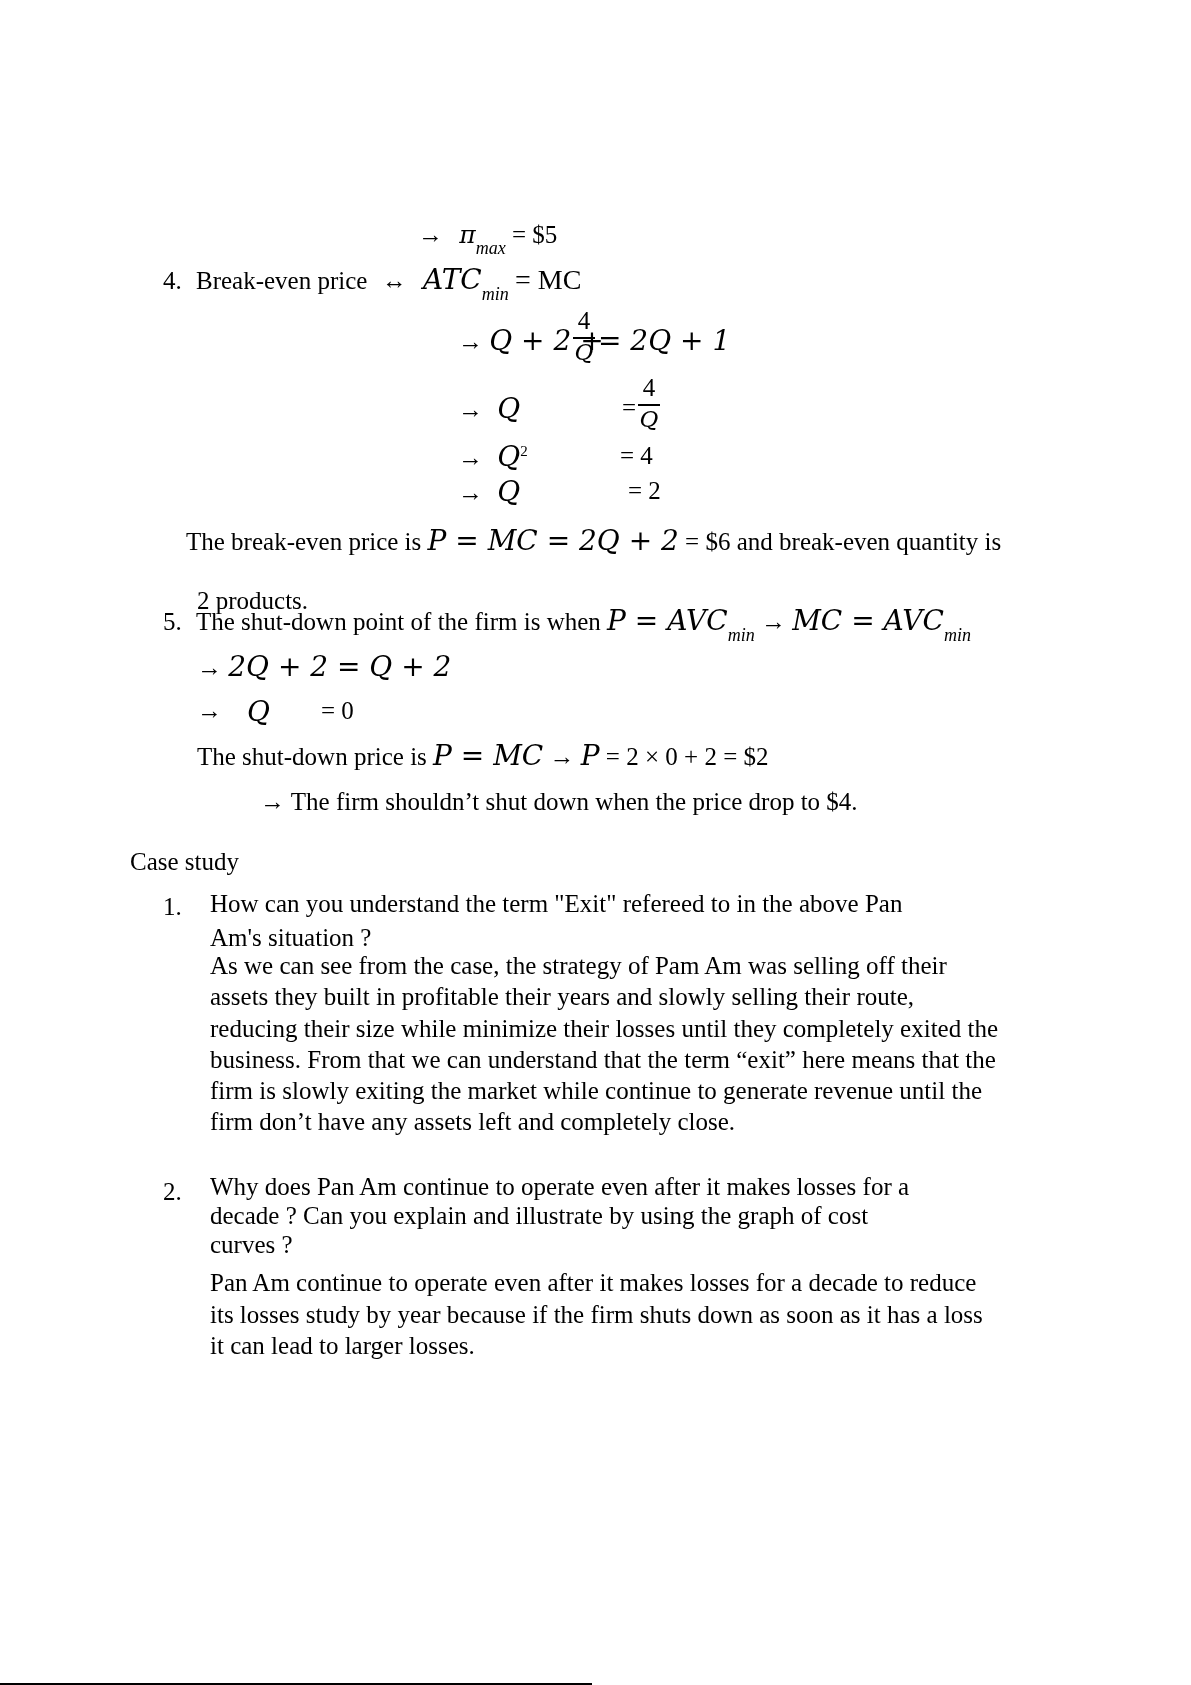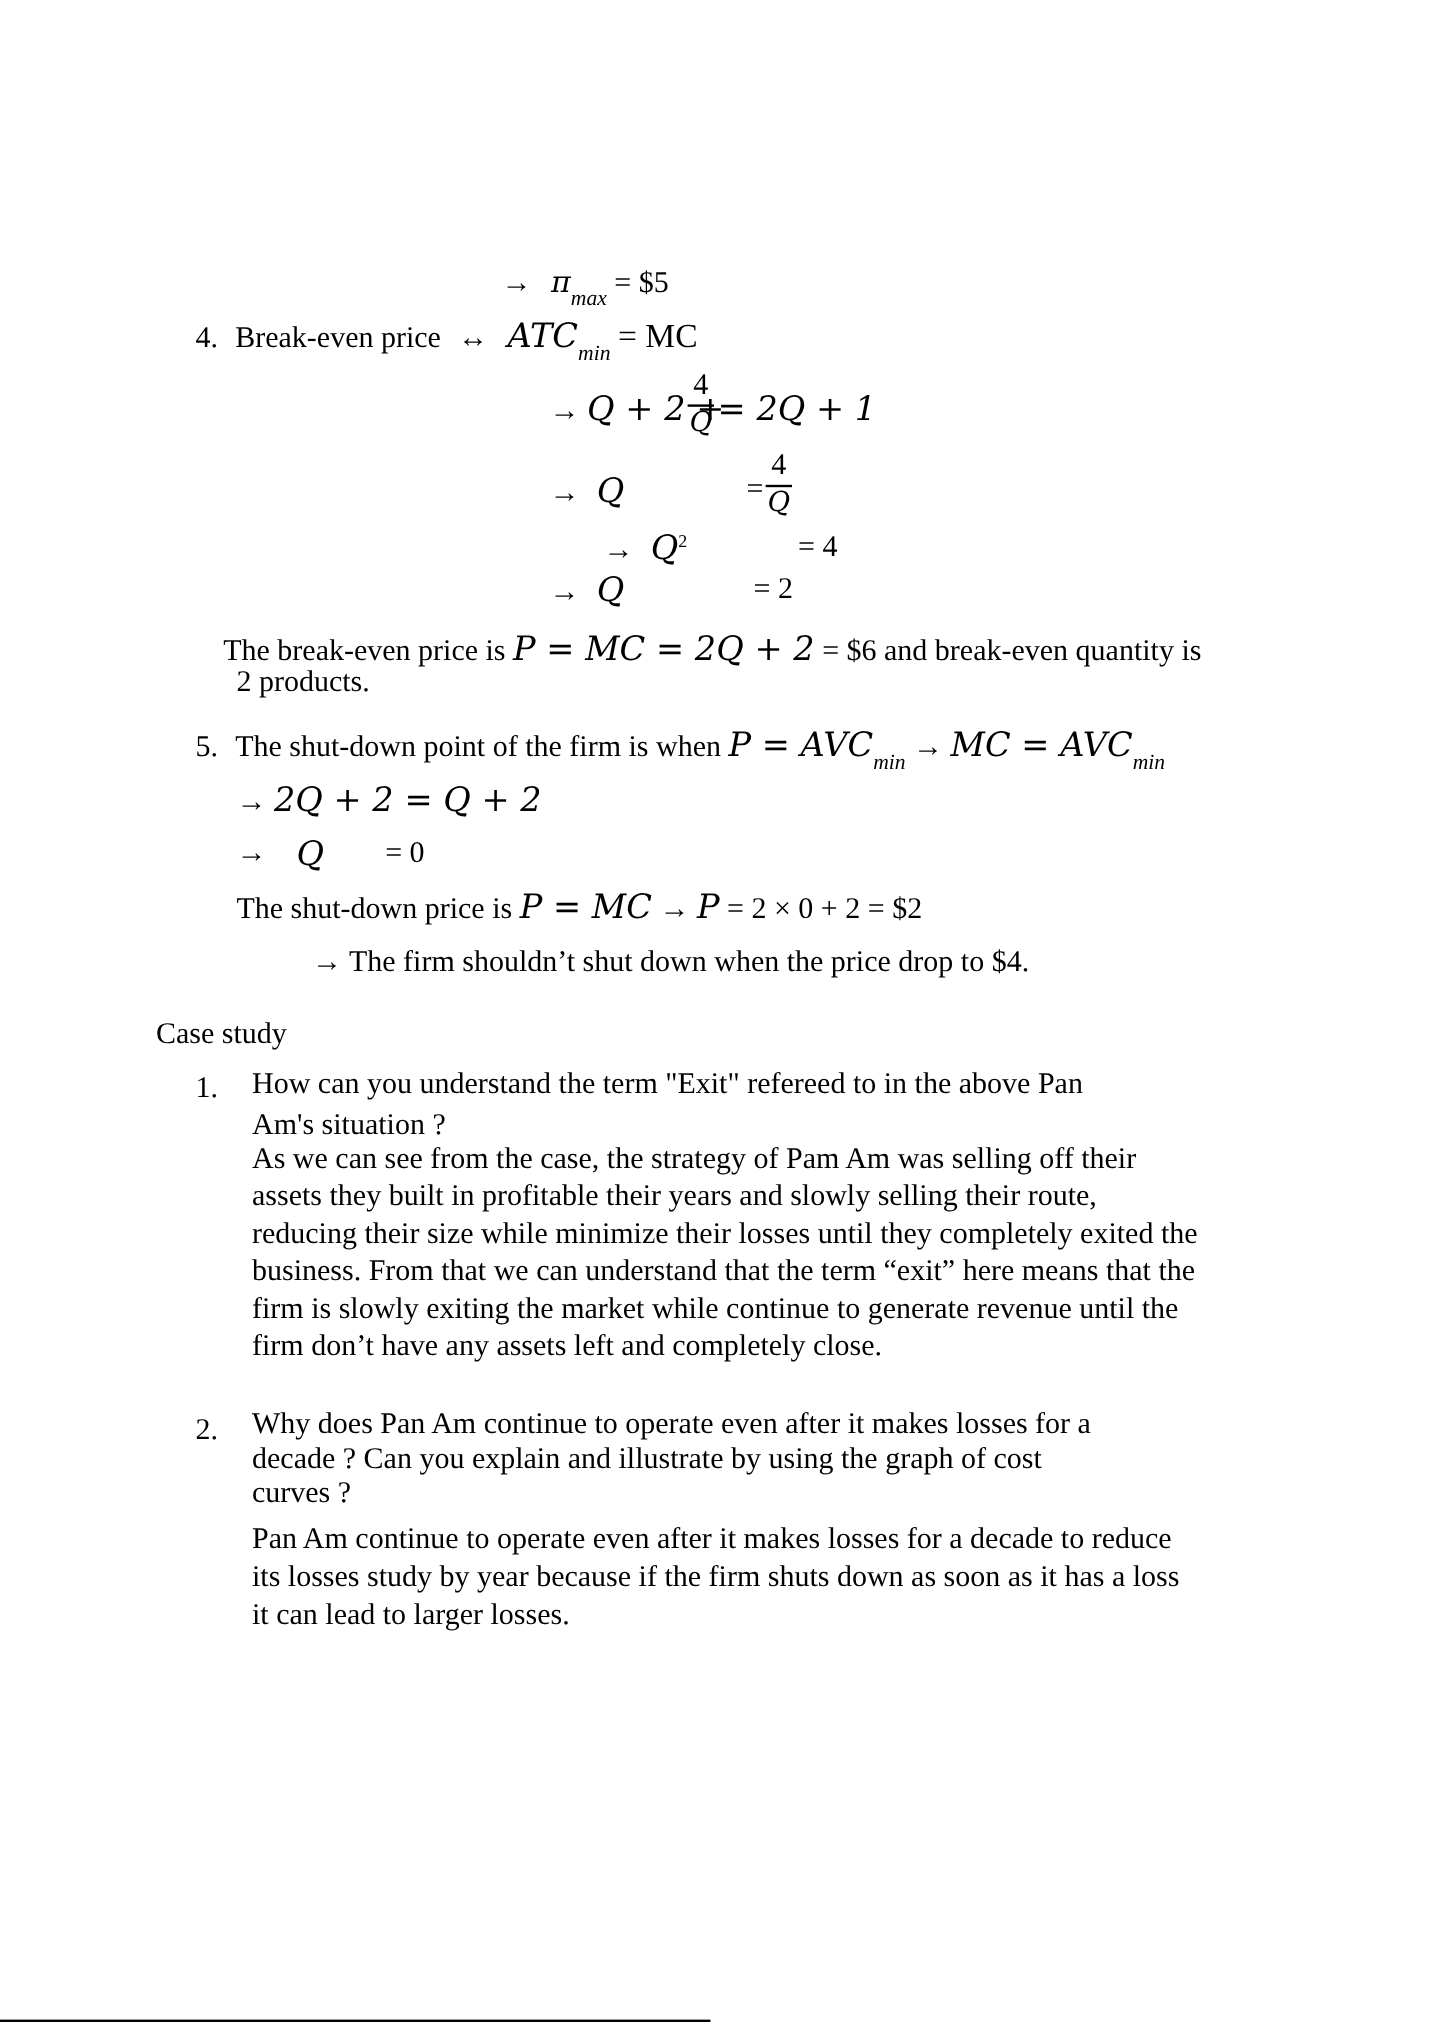--- a/index.html
+++ b/index.html
@@ -52,36 +52,36 @@
   <span>→</span>
   <span class="m" style="margin-left:8px;">Q</span>
   <span style="position:absolute; left:164px; top:0;">=</span>
   <span class="frac" style="left:180px; top:-20px; width:22px;">
     <span class="num">4</span>
     <span class="bar"></span>
     <span class="den">Q</span>
   </span>
 </div>
 
-<div class="abs" style="left:458px; top:443px; width:300px;margin-left:45px;">
+<div class="abs" style="left:458px; top:443px; width:300px;">
   <span>→</span>
   <span class="m" style="margin-left:8px;">Q</span><span class="sup">2</span>
   <span style="position:absolute; left:162px; top:0;">=  4</span>
 </div>
 
 <div class="abs" style="left:458px; top:478px; width:300px;">
   <span>→</span>
   <span class="m" style="margin-left:8px;">Q</span>
   <span style="position:absolute; left:170px; top:0;">= 2</span>
 </div>
 
 <div class="abs" style="left:186px; top:527px;">
   <span>The break-even price is </span><span class="m">P = MC = 2Q + 2</span><span> = $6 and break-even quantity is</span>
 </div>
-<div class="abs" style="left:197px; top:556px;">
+<div class="abs" style="left:197px; top:588px;">
   <span>2 products.</span>
 </div>
 
 <div class="abs" style="left:163px; top:607px;">
   <span>5.</span>
   <span style="margin-left:8px;">The shut-down point of the firm is when </span><span class="m">P = AVC</span><span class="sub">min</span>
   <span> → </span><span class="m">MC = AVC</span><span class="sub">min</span>
 </div>
 
 <div class="abs" style="left:197px; top:653px;">

